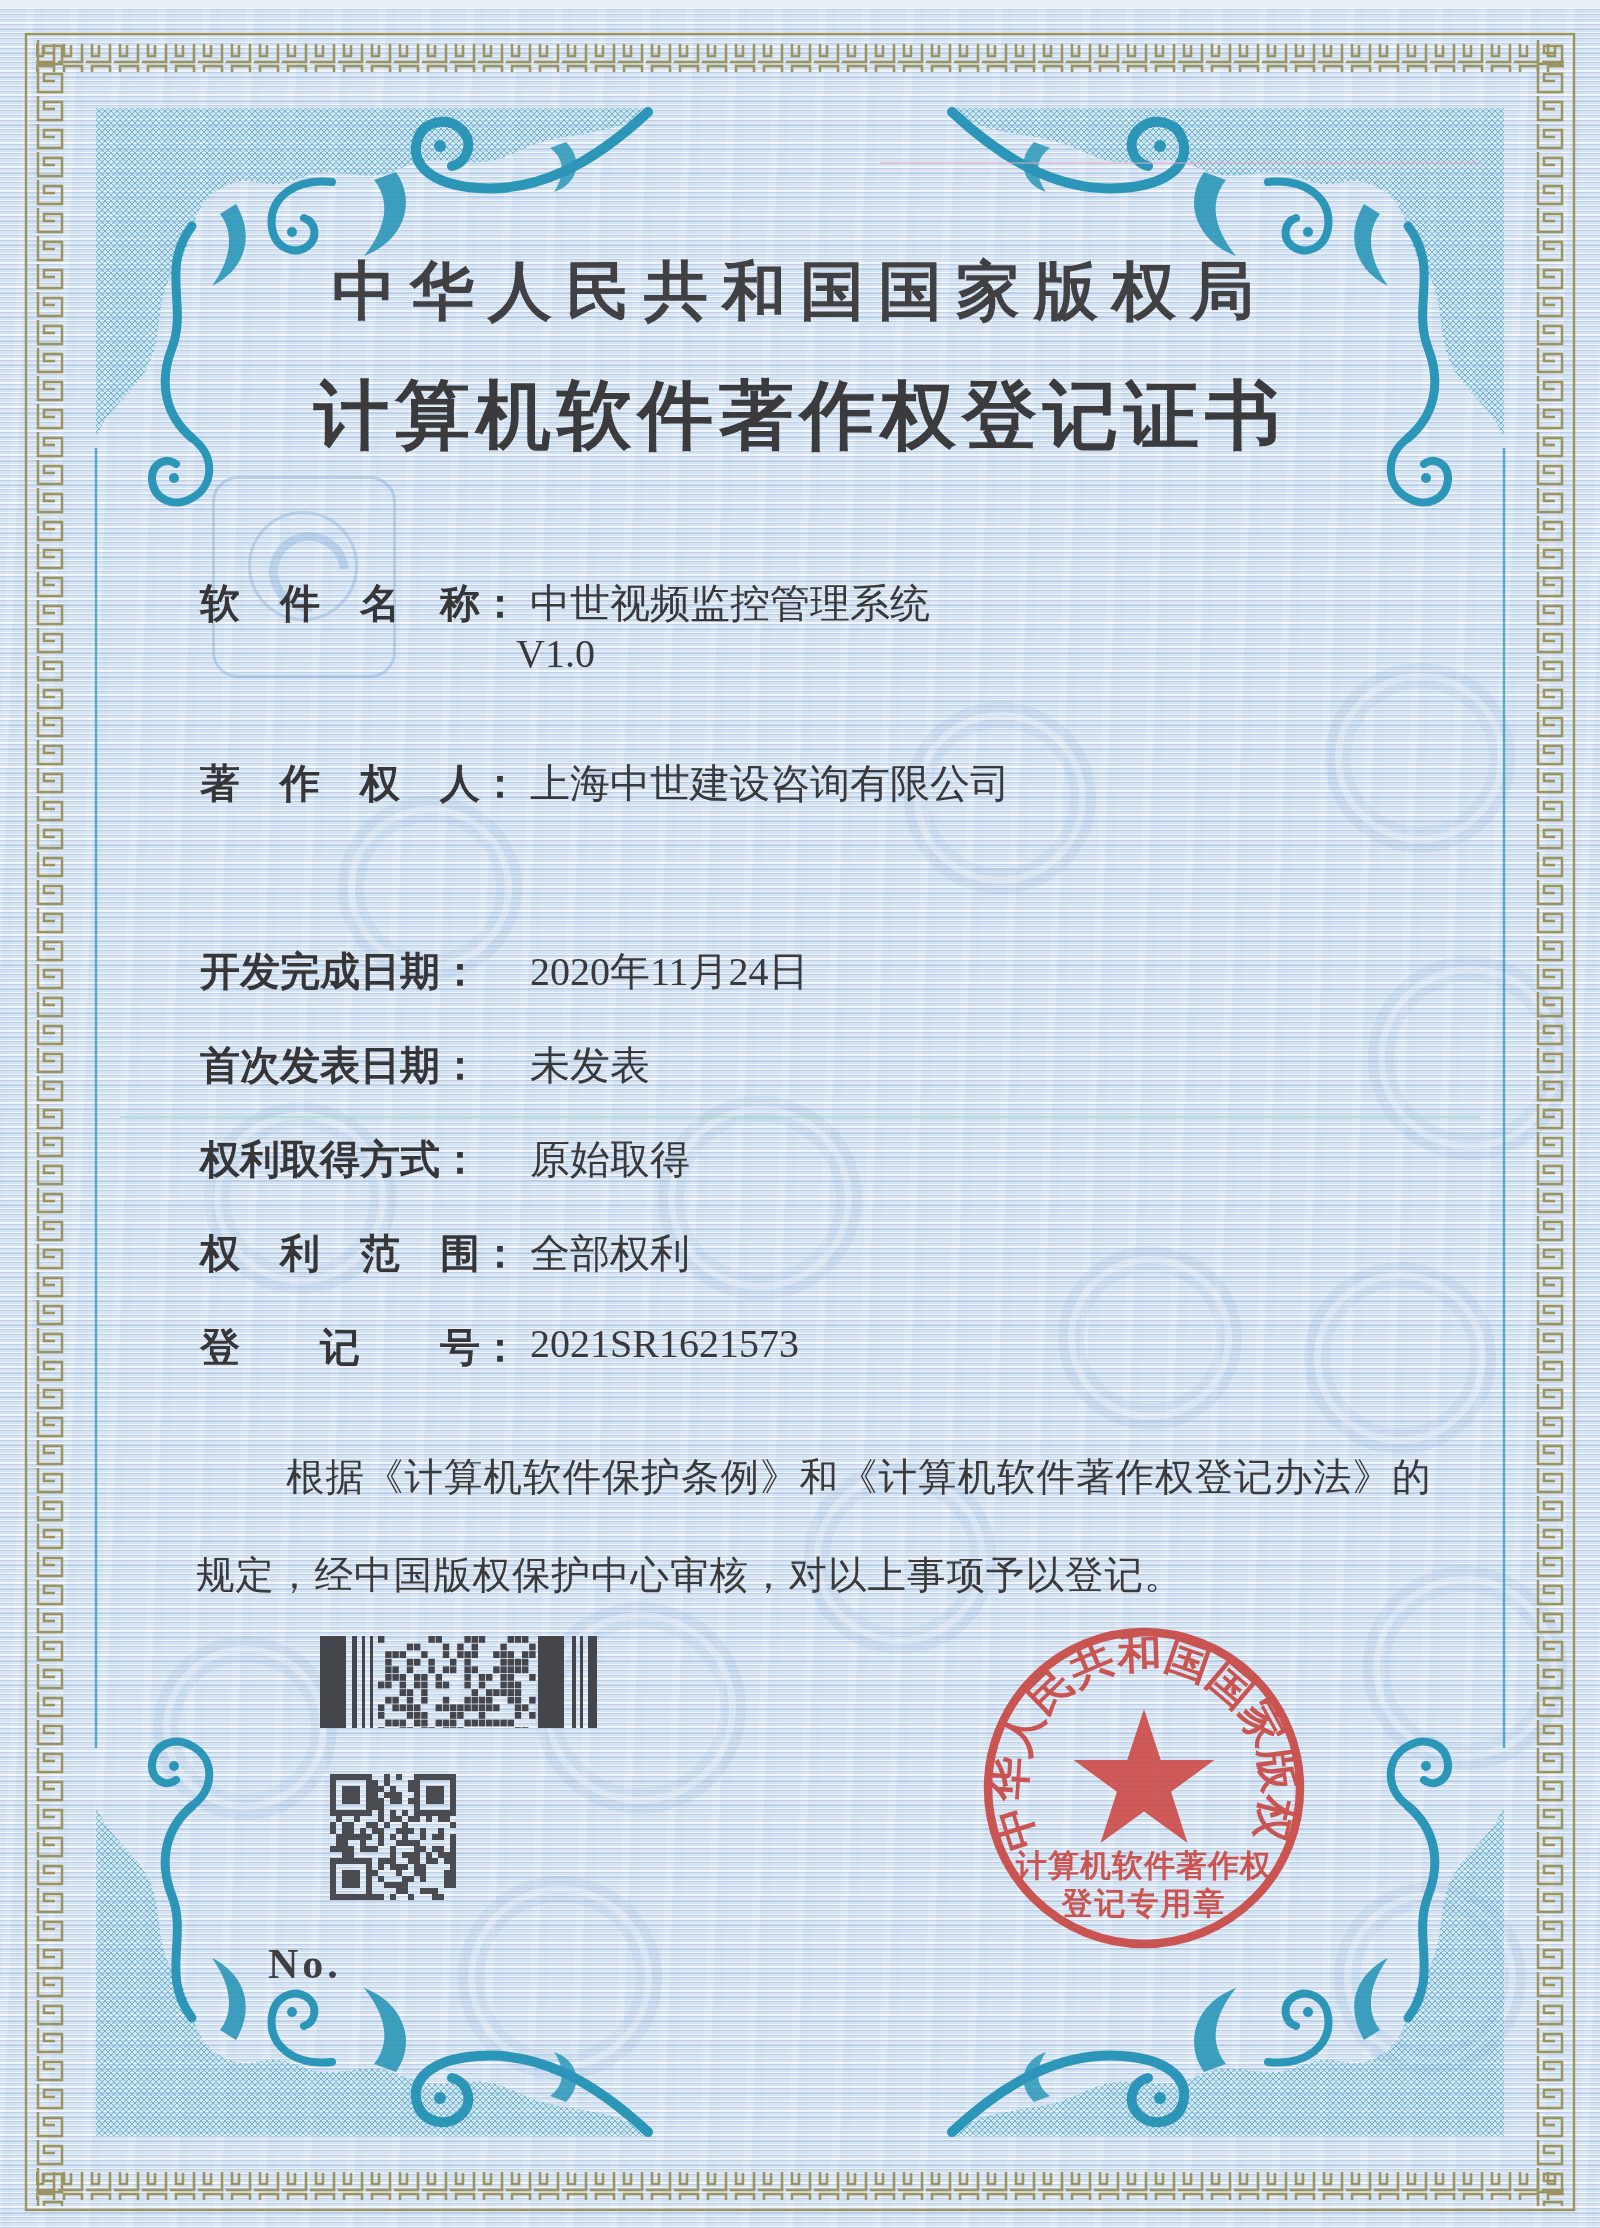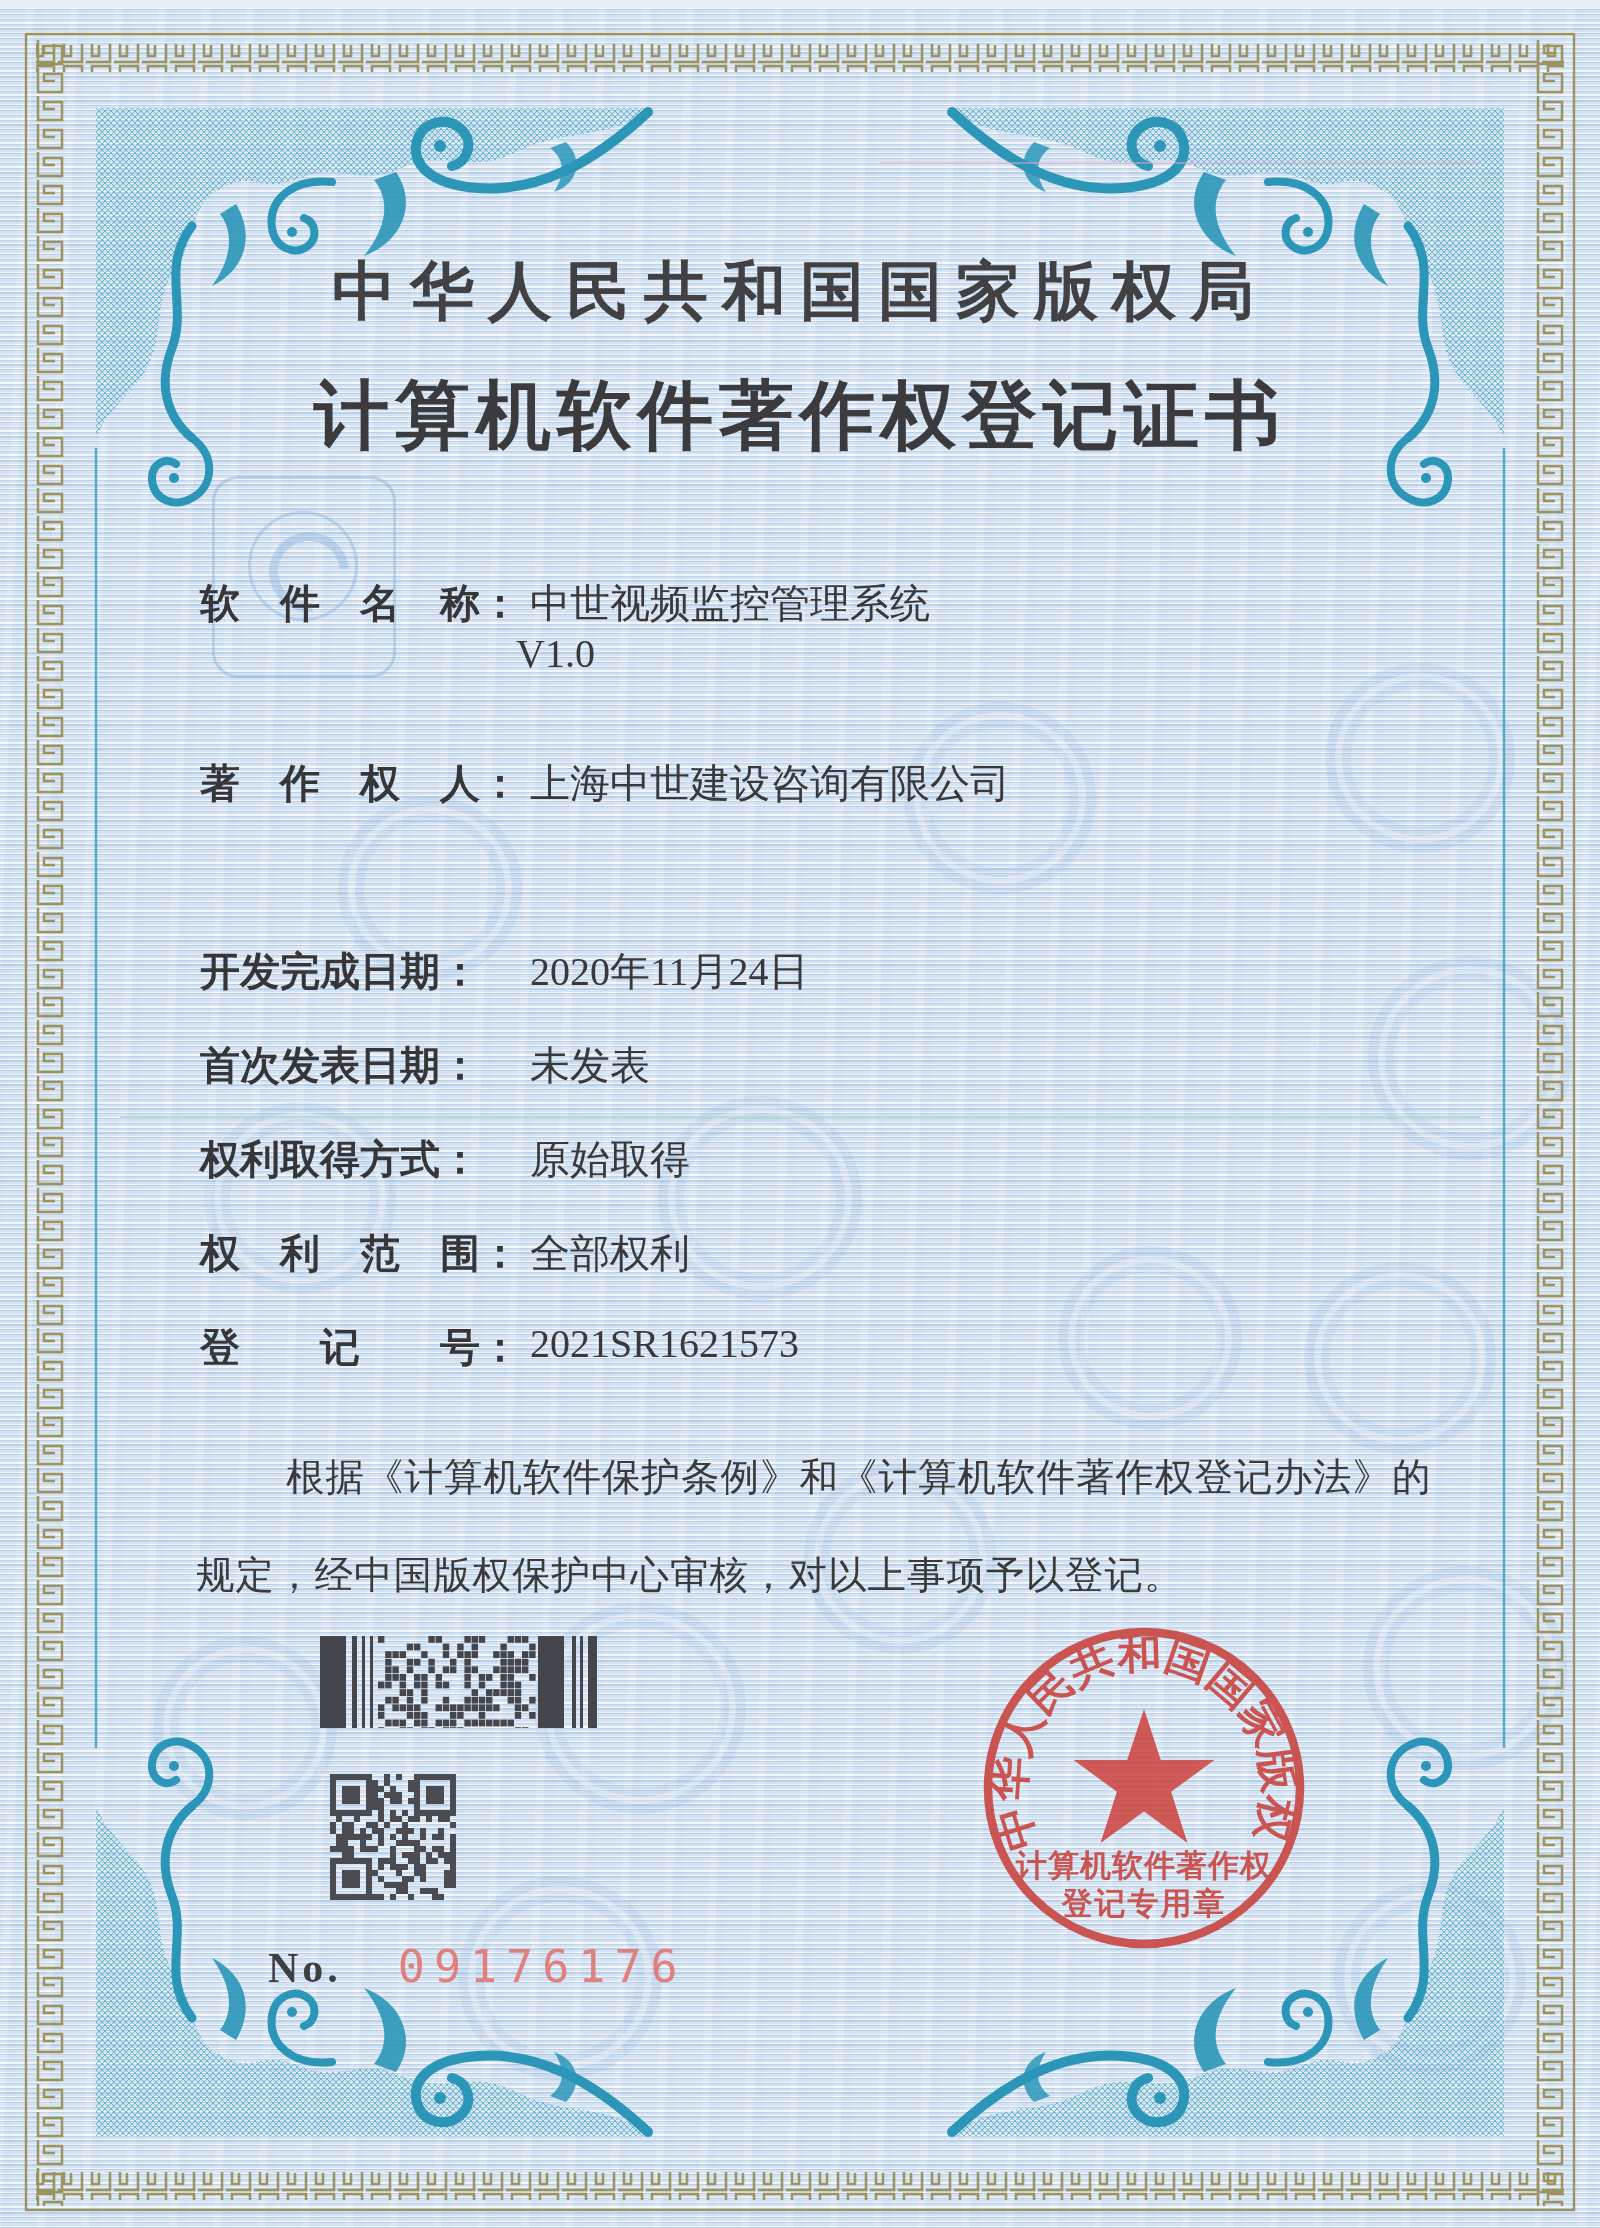--- a/index.html
+++ b/index.html
@@ -584,21 +584,20 @@
       <rect x="44" y="122" width="6" height="6" fill="#4b4b52"></rect>
       <rect x="50" y="122" width="6" height="6" fill="#4b4b52"></rect>
       <rect x="62" y="122" width="6" height="6" fill="#4b4b52"></rect>
       <rect x="80" y="122" width="6" height="6" fill="#4b4b52"></rect>
       <rect x="104" y="122" width="6" height="6" fill="#4b4b52"></rect>
       <rect x="110" y="122" width="6" height="6" fill="#4b4b52"></rect>
     </svg>
 
   <div class="txt serial-row">
     <span class="serial-label">No.</span>
-    <span class="serial-number">09176176</span>
   </div>
 
 
   <svg class="seal-svg" width="360" height="360" viewBox="0 0 360 360">
     <defs>
       <path id="sealArc" d="M74 236 A120 120 0 1 1 286 236" fill="none"></path>
     </defs>
     <circle cx="180" cy="180" r="156" fill="none" stroke="#c94a45" stroke-width="8.5"></circle>
     <polygon fill="#cb4742" opacity="0.95" points="180,101 196.8,151.9 250.4,152.1 207.1,183.8 223.5,234.9 180,203.5 136.5,234.9 152.9,183.8 109.6,152.1 163.2,151.9"></polygon>
     <text font-size="42" font-weight="700" fill="#c94a45" font-family="Liberation Serif, DejaVu Serif, serif">

